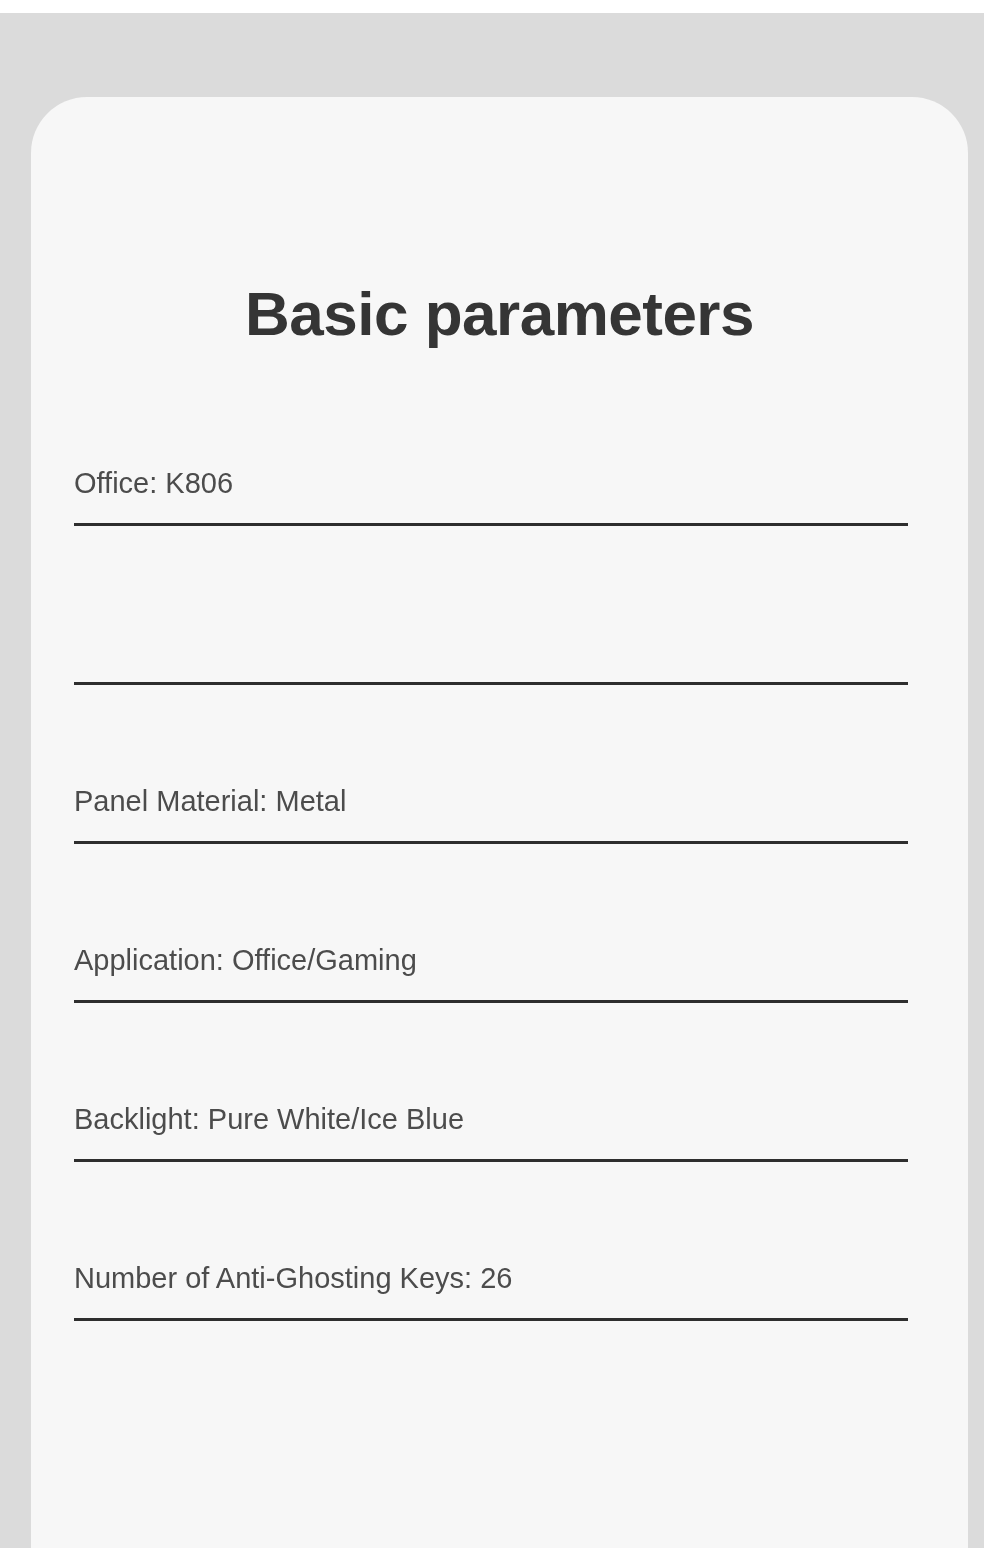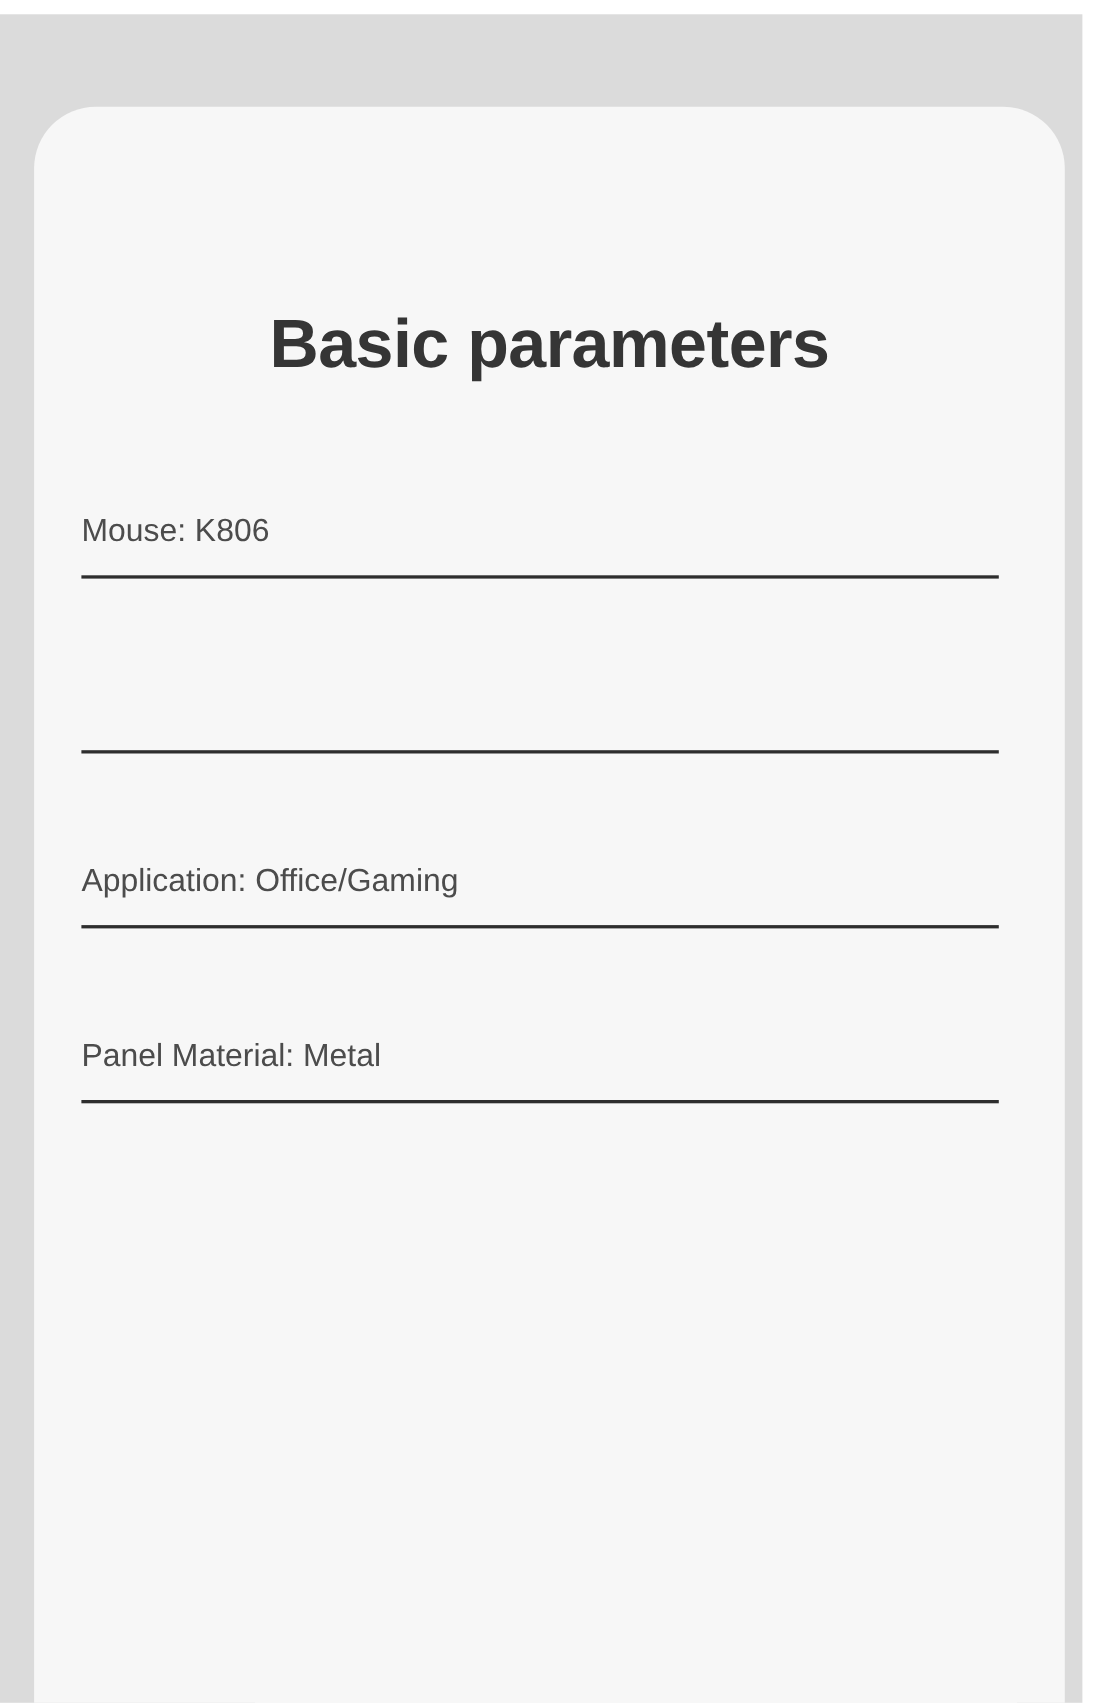--- a/index.html
+++ b/index.html
@@ -97,40 +97,48 @@
 <div class="page-canvas">
   <div class="page-backdrop"></div>
 
   <div class="spec-card">
 
     <div class="card-title">Basic parameters</div>
 
     <div class="spec-list">
 
       <div class="spec-row">
-        <div class="spec-row-text">Mouse: K806</div>
+        <div class="spec-row-text">Office: K806</div>
         <div class="spec-row-rule"></div>
       </div>
 
       <div class="spec-row">
         <div class="spec-row-rule"></div>
       </div>
 
       <div class="spec-row">
+        <div class="spec-row-text">Panel Material: Metal</div>
+        <div class="spec-row-rule"></div>
+      </div>
+
+      <div class="spec-row">
         <div class="spec-row-text">Application: Office/Gaming</div>
         <div class="spec-row-rule"></div>
       </div>
 
+
       <div class="spec-row">
-        <div class="spec-row-text">Panel Material: Metal</div>
+        <div class="spec-row-text">Backlight: Pure White/Ice Blue</div>
         <div class="spec-row-rule"></div>
       </div>
 
-
-
+      <div class="spec-row">
+        <div class="spec-row-text">Number of Anti-Ghosting Keys: 26</div>
+        <div class="spec-row-rule"></div>
+      </div>
 
       <div class="spec-row">
         
         
       </div>
 
     </div>
   </div>
 </div>
 

